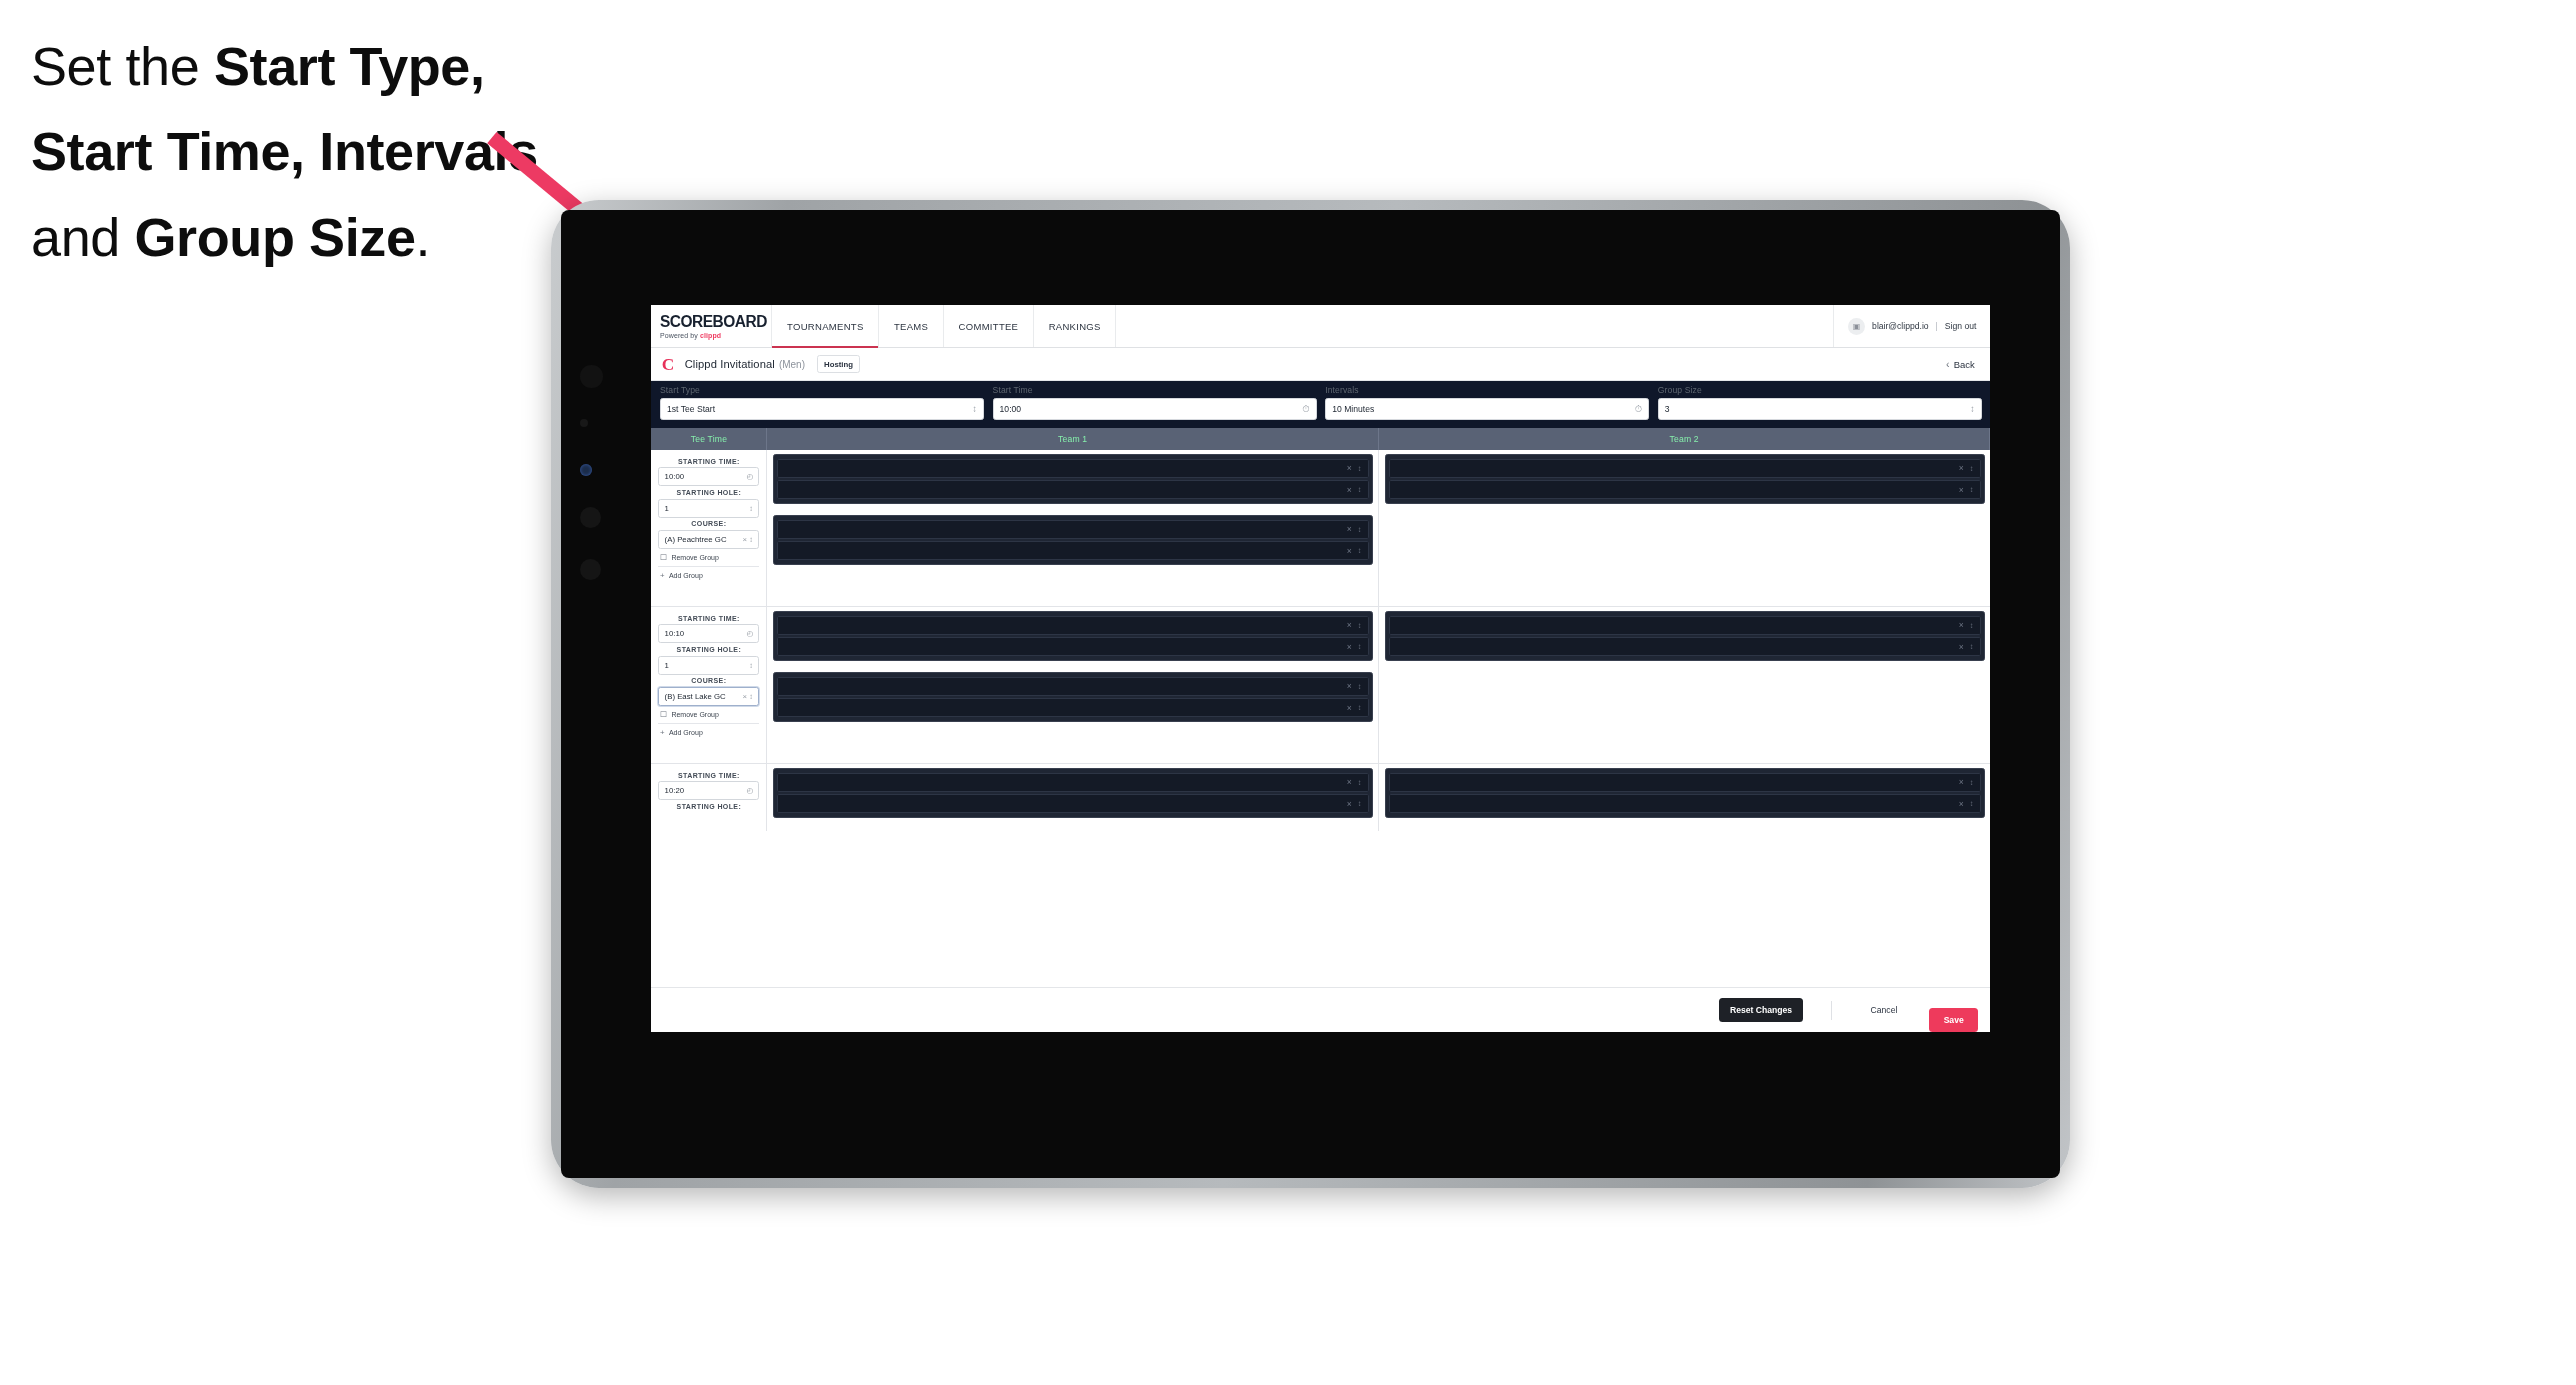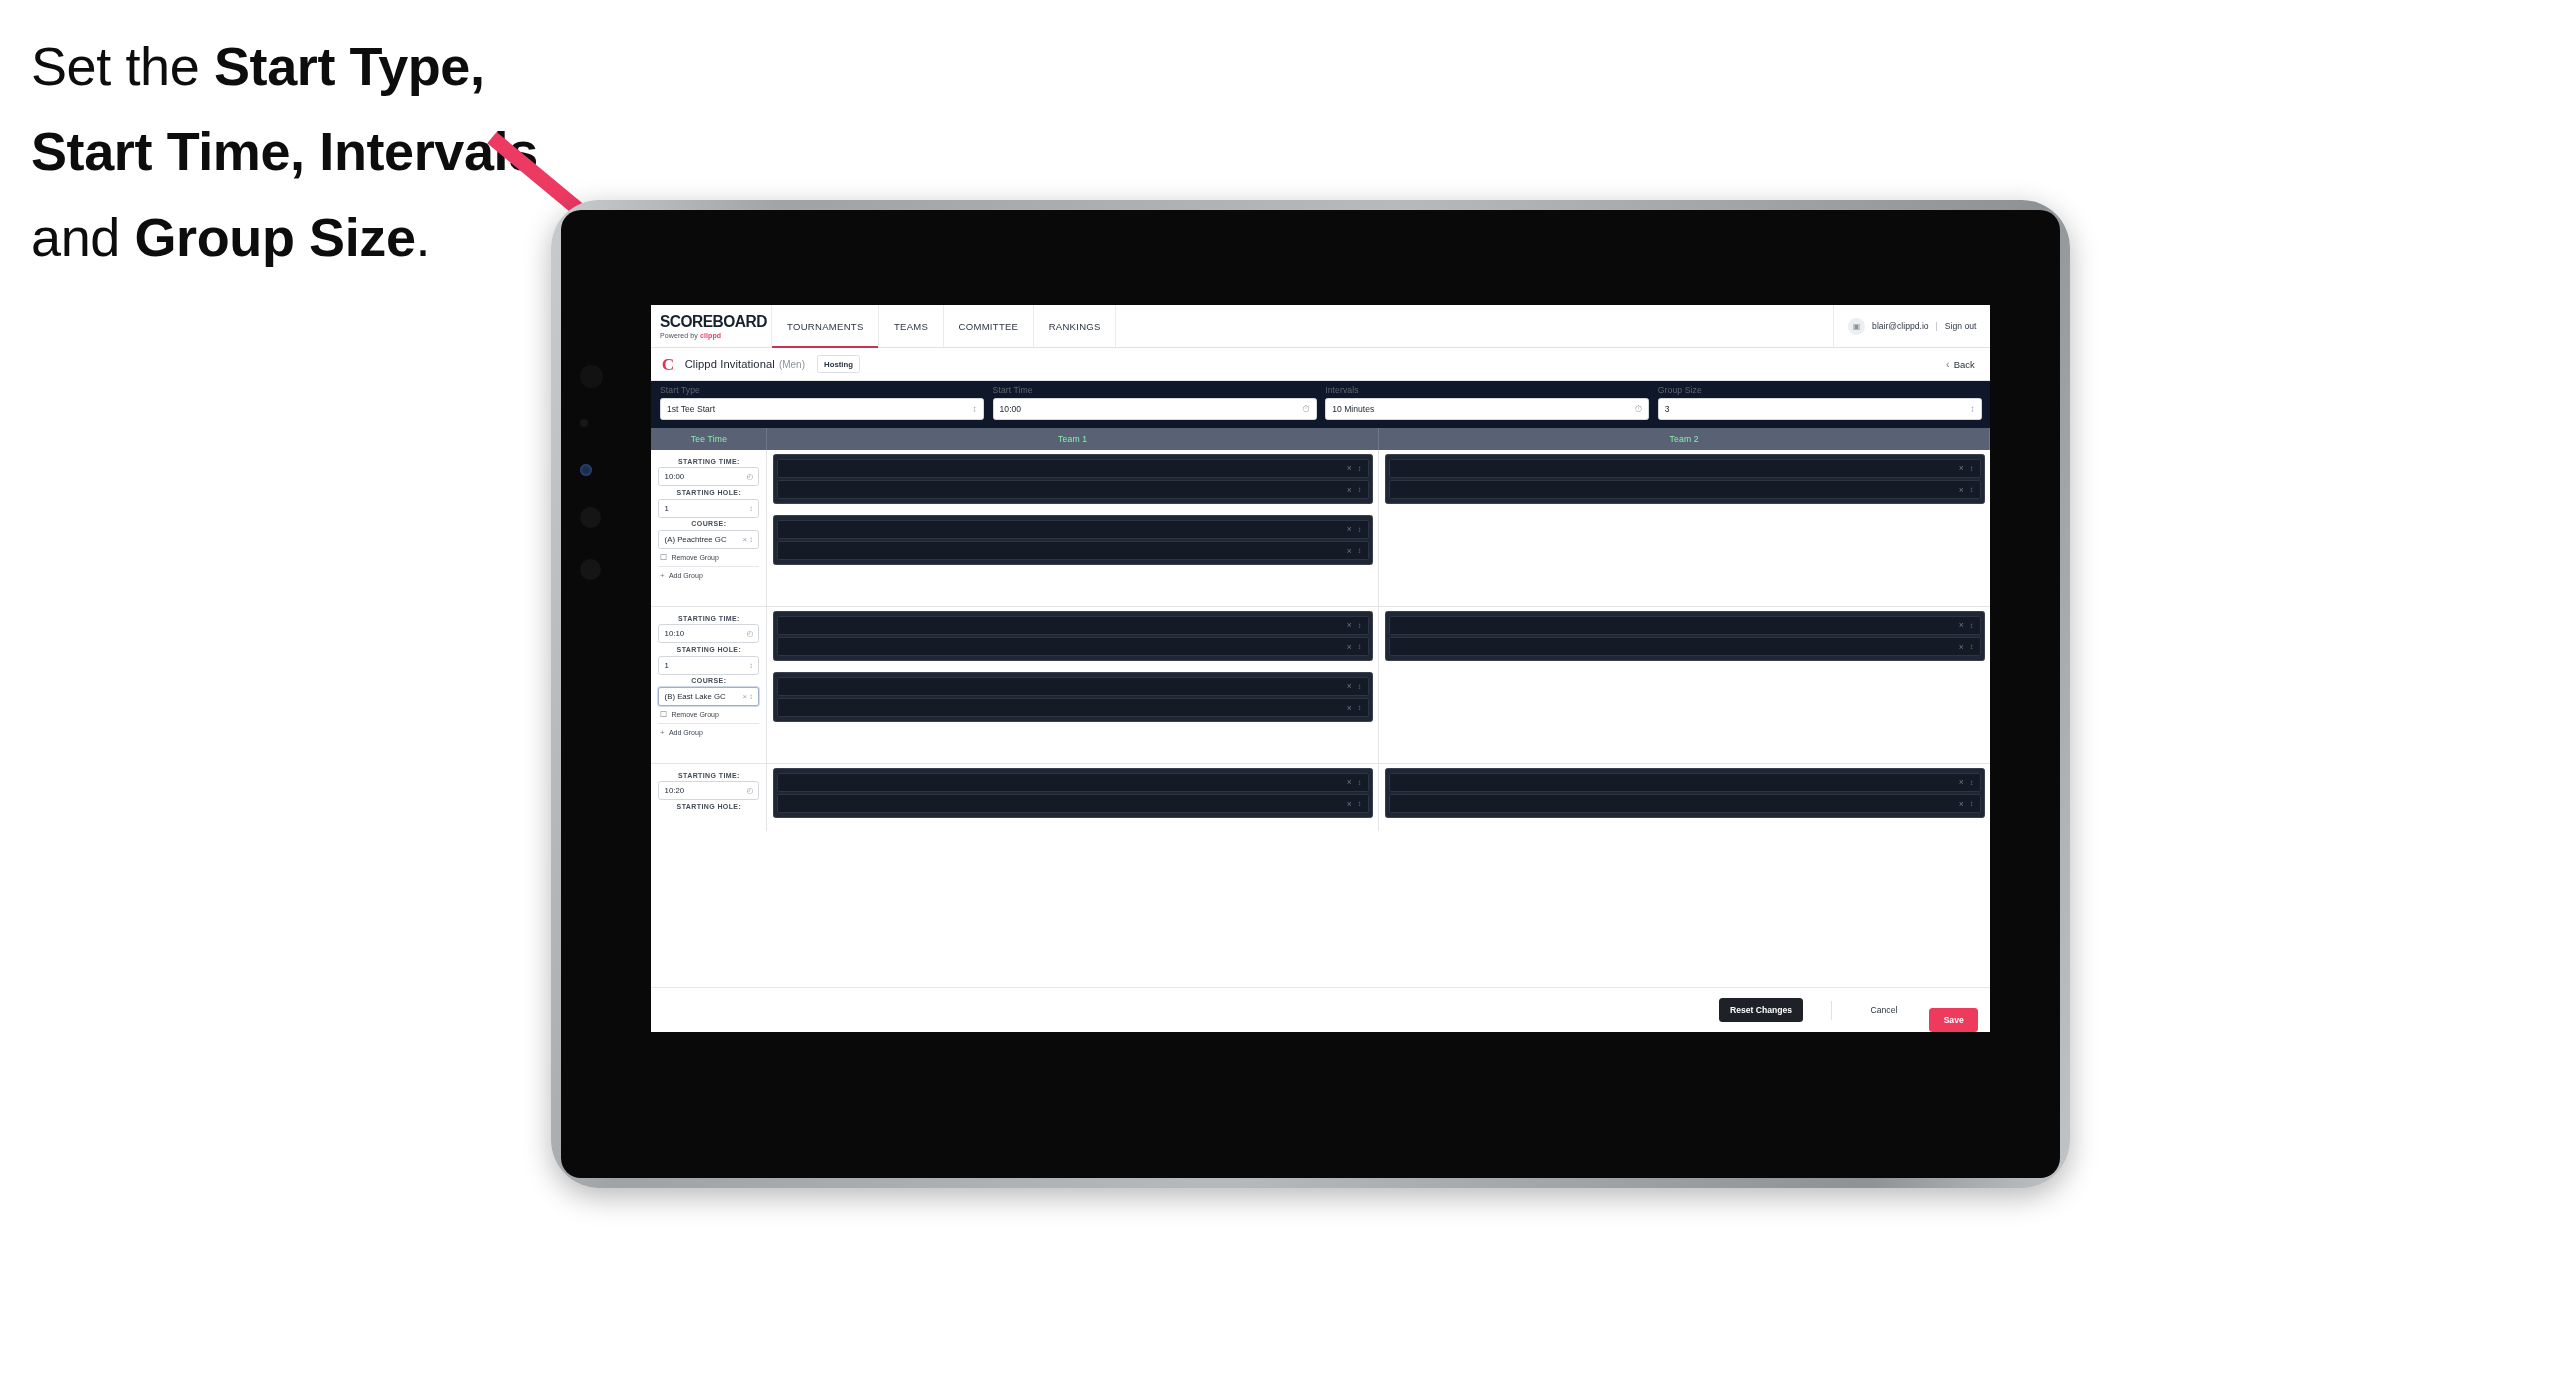--- a/index.html
+++ b/index.html
@@ -33,21 +33,21 @@
     left: 551px; top: 200px;
     width: 1519px; height: 988px;
     background: linear-gradient(100deg,#c9ccce 0%, #9fa3a6 14%, #b6babd 50%, #8e9295 88%, #c2c5c8 100%);
     border-radius: 48px;
     box-shadow: 0 8.6px 29px rgba(0,0,0,.28);
   }
   #tablet-screen {
     position: absolute;
     left: 10.4px; top: 10.4px; right: 10.4px; bottom: 10.4px;
     background: #090909;
-    border-radius: 20px;
+    border-radius: 8px;
     overflow: hidden;
   }
   .cam-dot {
     position: absolute; left: 19px;
     border-radius: 50%;
     background: #151515;
   }
   .cam-dot.d1 { top: 155px; width: 22.4px; height: 22.4px; background:#121212; }
   .cam-dot.d2 { top: 209px; width: 7.8px;  height: 7.8px;  background:#181818; }
   .cam-dot.d3 { top: 254px; width: 12px; height: 12px; background:#1b2c4a; box-shadow: inset 0 0 3.5px #3a5ea8; }

